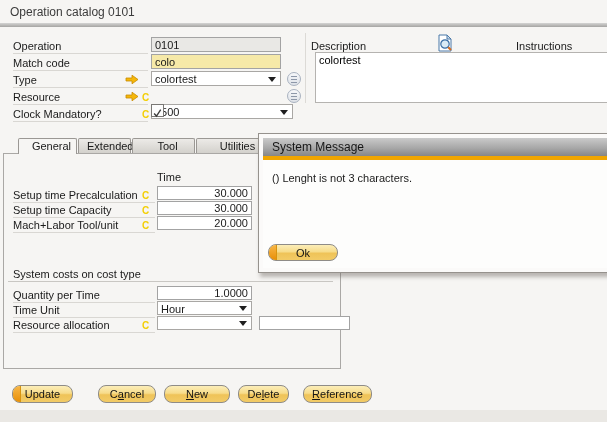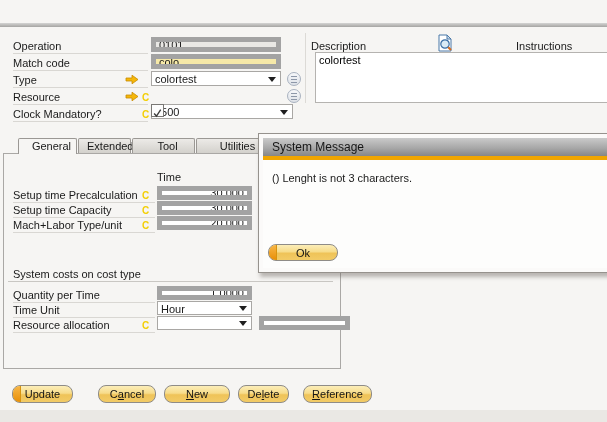--- a/index.html
+++ b/index.html
@@ -4,21 +4,21 @@
 <style>
   html,body{margin:0;padding:0;background:#fff;}
   #screen{position:relative;width:607px;height:422px;overflow:hidden;
           background:#f6f5f3;font-family:"Liberation Sans",sans-serif;color:#1a1a1a;}
   .abs{position:absolute;}
   .win-title{position:absolute;left:10px;top:5px;font-size:12px;color:#3c3c3c;white-space:nowrap;}
   .title-sep{position:absolute;left:0;top:23px;width:607px;height:4px;
              background:linear-gradient(180deg,#d4d4d3,#a5a4a2);}
   .lbl{position:absolute;font-size:11px;line-height:14px;height:14px;white-space:nowrap;}
   .ulab{border-bottom:1px solid #d9d7d3;}
-  .tin{position:absolute;box-sizing:border-box;border:5px solid #a3a3a3;background:#fff;
+  .tin{position:absolute;box-sizing:border-box;border:1px solid #a3a3a3;background:#fff;
        font-family:"Liberation Sans",sans-serif;font-size:11px;padding:0 3px;color:#1a1a1a;outline:none;}
   .tin.ro{background:#e9e8e5;}
   .tin.mand{background:#f6e9a8;}
   .tin.num{text-align:right;}
   .combo{position:absolute;box-sizing:border-box;border:1px solid #a9a7a4;background:#fff;
          font-size:11px;line-height:13px;padding:1px 16px 0 3px;white-space:nowrap;overflow:hidden;}
   .combo::after{content:"";position:absolute;right:4px;top:50%;margin-top:-2px;
                 border:4px solid transparent;border-top:5px solid #1f1f1f;border-bottom:none;}
   .cmark{position:absolute;font-size:10px;font-weight:bold;color:#f3cf07;line-height:13px;}
   .arrow-ic{position:absolute;width:14px;height:11px;}
@@ -53,20 +53,21 @@
   .dlg-body{flex:1;position:relative;background:#fdfdfc;}
   .dlg-msg{position:absolute;left:9px;top:12px;font-size:11px;white-space:nowrap;}
   .time-h{position:absolute;left:157px;top:171px;width:91px;font-size:11px;}
   .bottom-strip{position:absolute;left:0;top:410px;width:607px;height:12px;background:#eae8e4;}
 </style>
 </head>
 <body>
 
 <div id="screen">
 
+  <div class="win-title">Operation catalog 0101</div>
   <div class="title-sep"></div>
 
   <div class="lbl ulab" style="left:13px;top:39px;width:135px">Operation</div>
   <input class="tin ro" style="left: 151px; top: 37px; width: 130px; height: 15px;" readonly="" value="0101">
 
   <div class="lbl ulab" style="left:13px;top:56px;width:135px">Match code</div>
   <input class="tin mand" style="left: 151px; top: 54px; width: 130px; height: 15px;" value="colo">
 
   <div class="lbl ulab" style="left:13px;top:73px;width:135px">Type</div>
   <svg class="arrow-ic" style="left:125px;top:74px" viewBox="0 0 14 11">
@@ -115,21 +116,21 @@
   <div class="time-h">Time</div>
 
   <div class="lbl ulab" style="left:13px;top:188px;width:142px">Setup time Precalculation</div>
   <span class="cmark" style="left:142px;top:189px">C</span>
   <input class="tin num" style="left: 157px; top: 186px; width: 95px; height: 14px;" value="30.000">
 
   <div class="lbl ulab" style="left:13px;top:203px;width:142px">Setup time Capacity</div>
   <span class="cmark" style="left:142px;top:204px">C</span>
   <input class="tin num" style="left: 157px; top: 201px; width: 95px; height: 14px;" value="30.000">
 
-  <div class="lbl ulab" style="left:13px;top:218px;width:142px">Mach+Labor Type/unit</div>
+  <div class="lbl ulab" style="left:13px;top:218px;width:142px">Mach+Labor Tool/unit</div>
   <span class="cmark" style="left:142px;top:219px">C</span>
   <input class="tin num" style="left: 157px; top: 216px; width: 95px; height: 14px;" value="20.000">
 
   <div class="lbl" style="left:13px;top:267px">System costs on cost type</div>
   <div class="sep-h" style="left:8px;top:281px;width:325px"></div>
 
   <div class="lbl ulab" style="left:13px;top:288px;width:142px">Quantity per Time</div>
   <input class="tin num" style="left: 157px; top: 286px; width: 95px; height: 14px;" value="1.0000">
 
   <div class="lbl ulab" style="left:13px;top:303px;width:142px">Time Unit</div>

